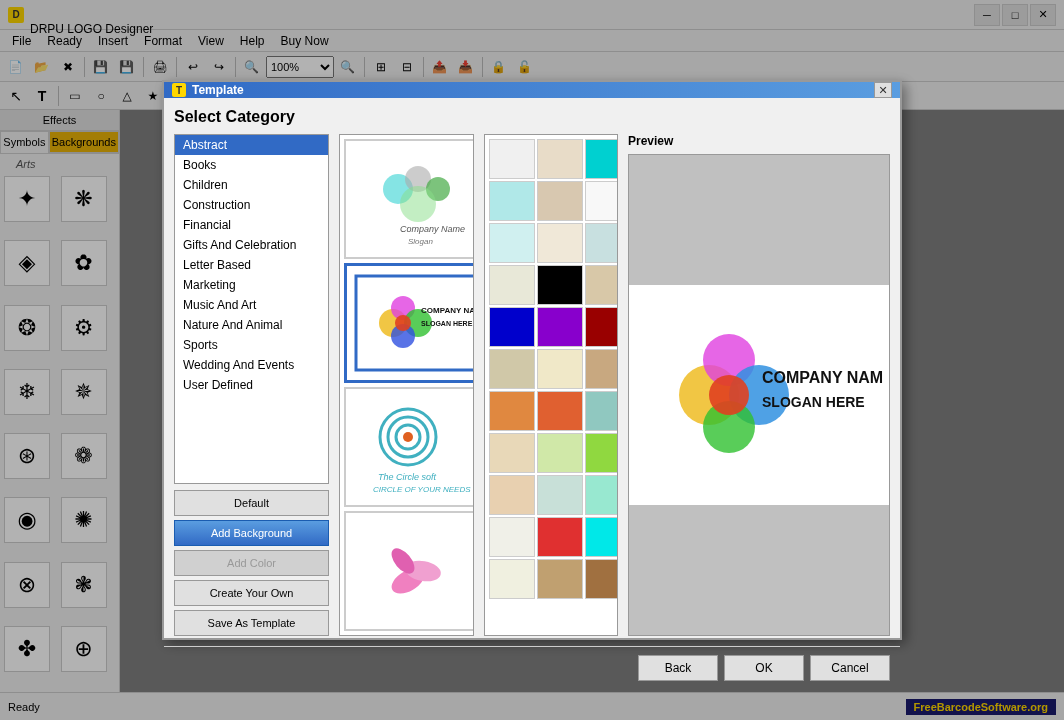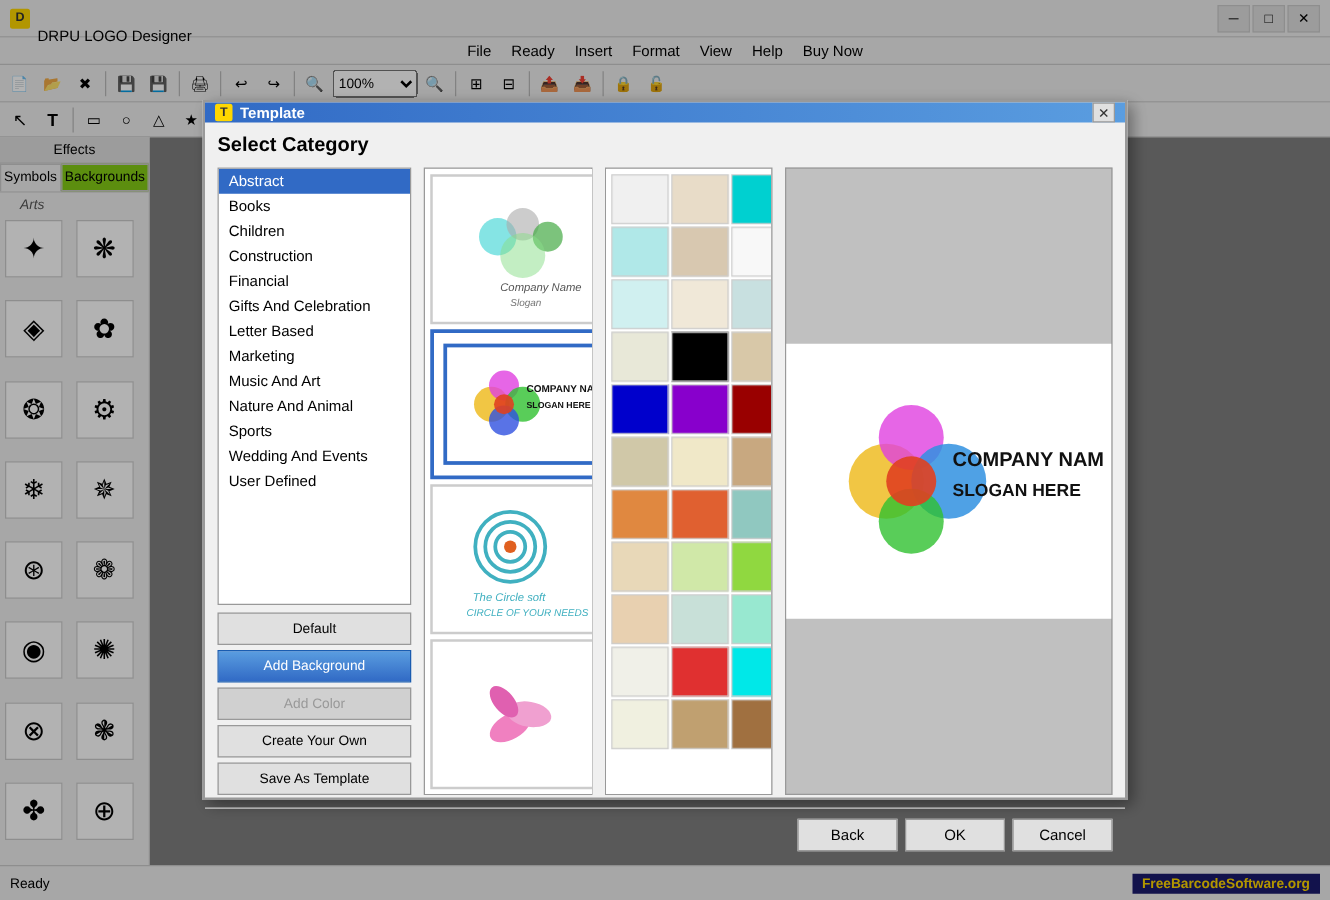--- a/index.html
+++ b/index.html
@@ -26,21 +26,20 @@
 
     
     .menu-bar {
       background: #f0f0f0;
       height: 22px;
       display: flex;
       align-items: center;
       padding: 0 4px;
       border-bottom: 1px solid #ccc;
       font-size: 12px;
-      justify-content: center;
     }
     .menu-item {
       padding: 2px 8px;
       cursor: pointer;
       height: 100%;
       display: flex;
       align-items: center;
     }
 
     
@@ -87,21 +86,21 @@
     .panel-tabs {
       display: flex;
       border-bottom: 1px solid #ccc;
     }
     .panel-tab {
       flex: 1;
       text-align: center;
       padding: 4px 2px;
       font-size: 11px;
       cursor: pointer;
-      background: #84cc16;
+      background: #eab308;
       border: 1px solid #ccc;
     }
     .panel-tab.active { background: #f0f0f0; border-bottom: none; }
     .symbols-grid {
       display: grid;
       grid-template-columns: repeat(2, 1fr);
       gap: 2px;
       padding: 4px;
       overflow-y: auto;
       flex: 1;
@@ -588,20 +587,21 @@
               <div class="color-swatch" style="background: rgb(240, 240, 232);"></div>
               <div class="color-swatch" style="background: rgb(224, 48, 48);"></div>
               <div class="color-swatch" style="background: rgb(0, 232, 232);"></div>
               <div class="color-swatch" style="background: rgb(240, 240, 224);"></div>
               <div class="color-swatch" style="background: rgb(192, 160, 112);"></div>
               <div class="color-swatch" style="background: rgb(160, 112, 64);"></div>
             </div>
         </div>
 
         <div class="preview-section">
+          <div class="preview-label">Preview</div>
           <div class="preview-canvas">
             <div class="preview-inner">
               <svg width="250" height="200" viewBox="0 0 250 200">
 
                 <circle cx="75" cy="100" r="30" fill="#f0c030" opacity="0.9"></circle>
                 <circle cx="95" cy="65" r="26" fill="#e040e0" opacity="0.8"></circle>
                 <circle cx="125" cy="100" r="30" fill="#3090e0" opacity="0.85"></circle>
                 <circle cx="95" cy="132" r="26" fill="#30c030" opacity="0.8"></circle>
                 <circle cx="95" cy="100" r="20" fill="#e04020" opacity="0.9"></circle>
 

